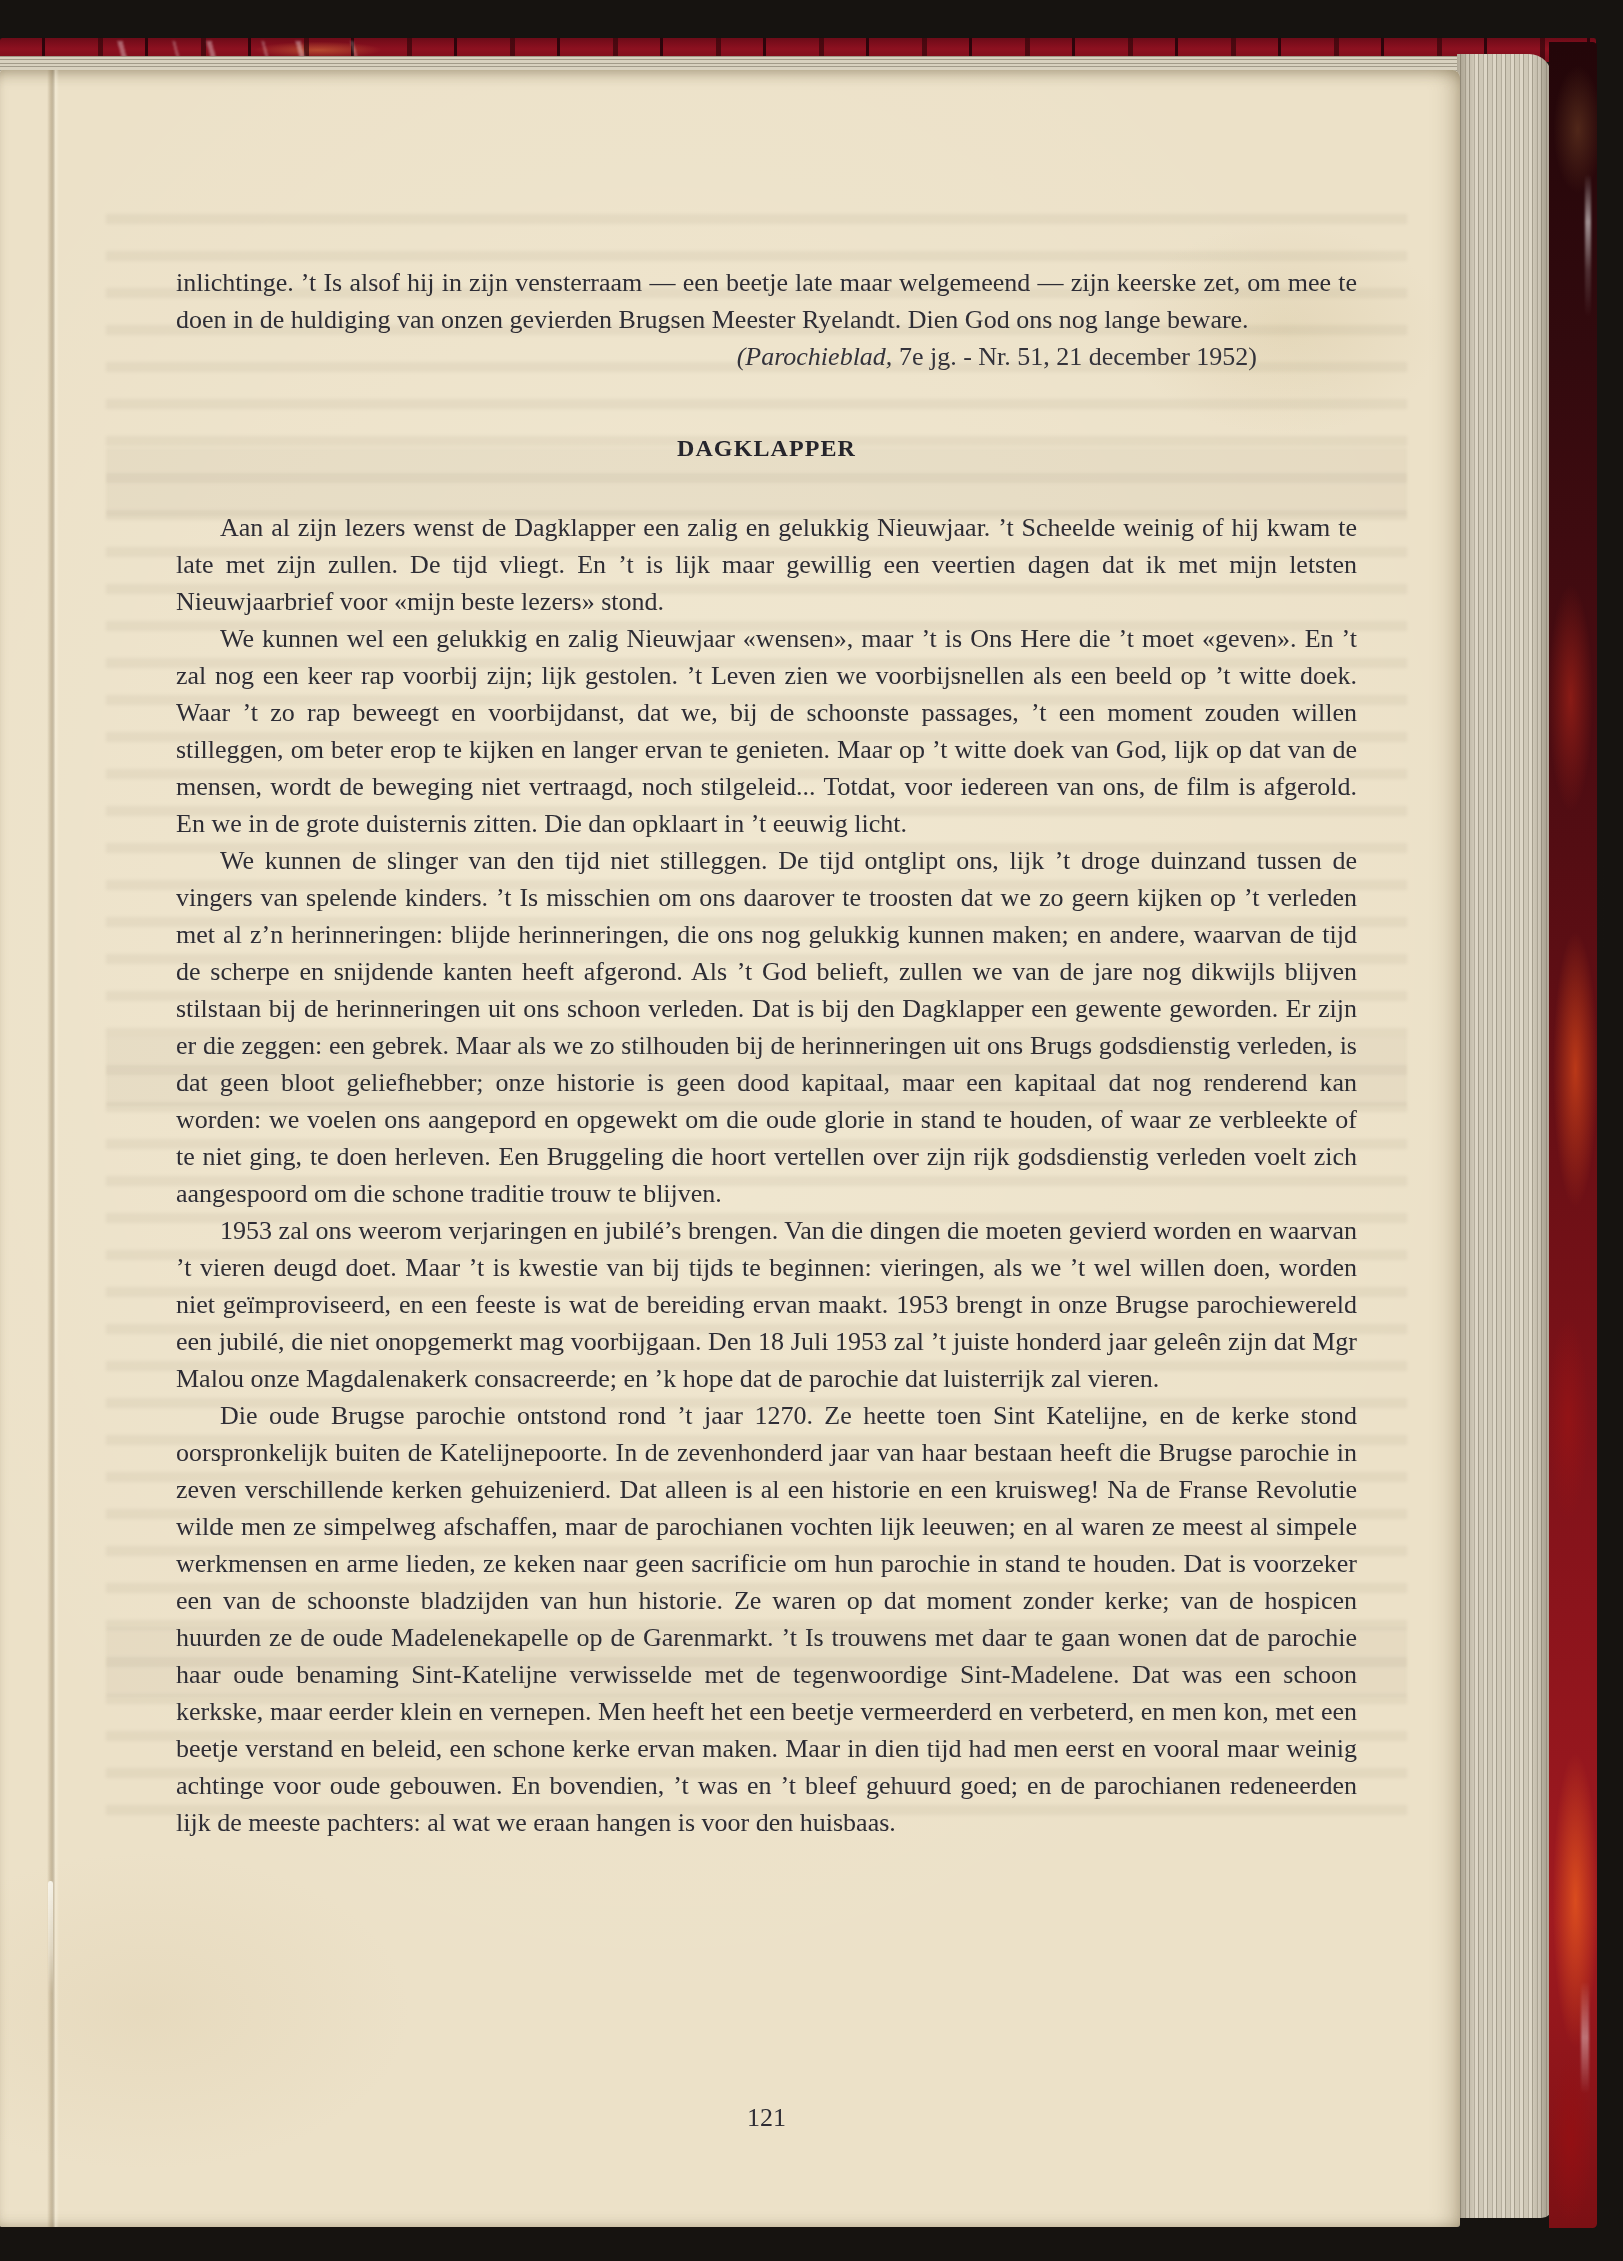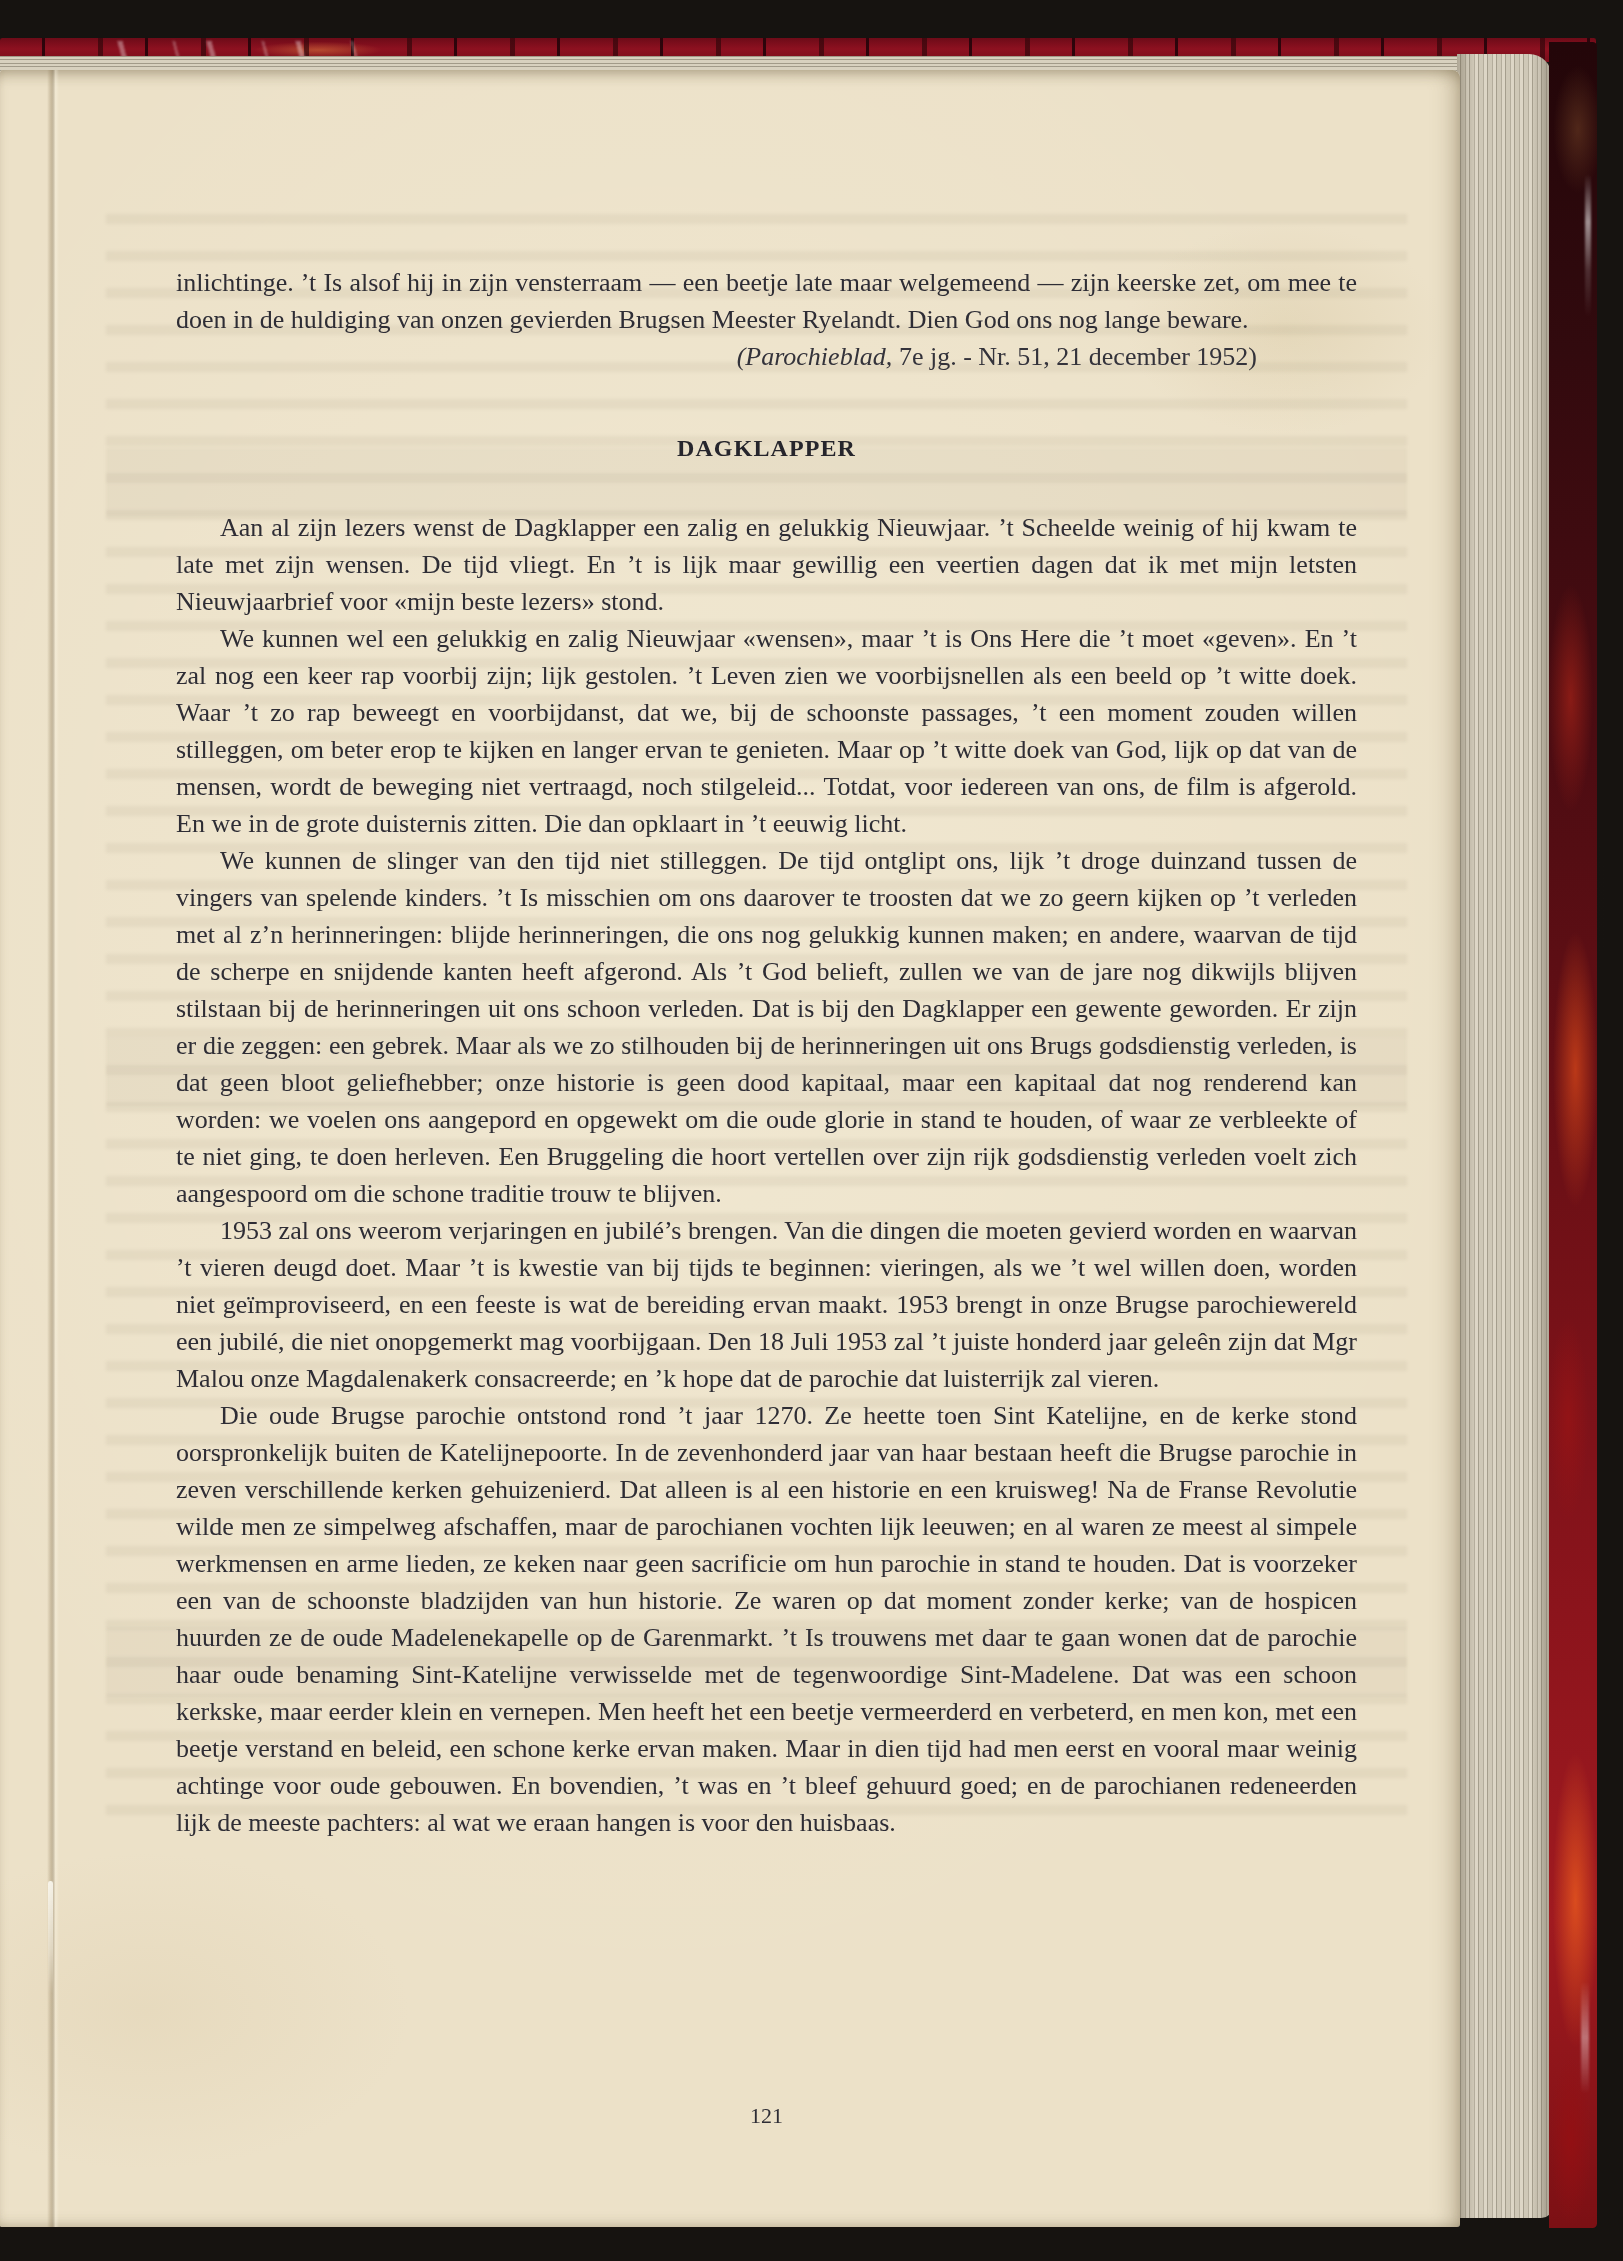--- a/index.html
+++ b/index.html
@@ -182,21 +182,21 @@
     letter-spacing: 1.1px;
     color: #26252c;
     line-height: 39px;
   }
   .body-paragraph { text-indent: 44px; }
   .page-number {
     position: absolute;
     left: 176px; top: 2033px;
     width: 1181px;
     text-align: center;
-    font-size: 22px;
+    font-size: 26px;
     color: #2e2d35;
   }
 </style>
 </head>
 <body>
 
 <div class="scene">
 
   <div class="cover-top"></div>
   <div class="cover-top-glare"></div>
@@ -213,21 +213,21 @@
     <div class="binding-thread"></div>
     <div class="bleed-through"></div>
 
     <div class="content">
       <p class="continuation">inlichtinge. ’t Is alsof hij in zijn vensterraam — een beetje late maar welgemeend — zijn keerske zet, om mee te doen in de huldiging van onzen gevierden Brugsen Meester Ryelandt. Dien God ons nog lange beware.</p>
 
       <p class="citation"><span class="journal">(Parochieblad,</span><span> 7e jg. - Nr. 51, 21 december 1952)</span></p>
 
       <div class="section-heading">DAGKLAPPER</div>
 
-      <p class="body-paragraph">Aan al zijn lezers wenst de Dagklapper een zalig en gelukkig Nieuwjaar. ’t Scheelde weinig of hij kwam te late met zijn wensen. De tijd vliegt. En ’t is lijk maar gewillig een veertien dagen dat ik met mijn letsten Nieuwjaarbrief voor «mijn beste lezers» stond.</p>
+      <p class="body-paragraph">Aan al zijn lezers wenst de Dagklapper een zalig en gelukkig Nieuwjaar. ’t Scheelde weinig of hij kwam te late met zijn zullen. De tijd vliegt. En ’t is lijk maar gewillig een veertien dagen dat ik met mijn letsten Nieuwjaarbrief voor «mijn beste lezers» stond.</p>
       <p class="body-paragraph">We kunnen wel een gelukkig en zalig Nieuwjaar «wensen», maar ’t is Ons Here die ’t moet «geven». En ’t zal nog een keer rap voorbij zijn; lijk gestolen. ’t Leven zien we voorbijsnellen als een beeld op ’t witte doek. Waar ’t zo rap beweegt en voorbijdanst, dat we, bij de schoonste passages, ’t een moment zouden willen stilleggen, om beter erop te kijken en langer ervan te genieten. Maar op ’t witte doek van God, lijk op dat van de mensen, wordt de beweging niet vertraagd, noch stilgeleid... Totdat, voor iedereen van ons, de film is afgerold. En we in de grote duisternis zitten. Die dan opklaart in ’t eeuwig licht.</p>
       <p class="body-paragraph">We kunnen de slinger van den tijd niet stilleggen. De tijd ontglipt ons, lijk ’t droge duinzand tussen de vingers van spelende kinders. ’t Is misschien om ons daarover te troosten dat we zo geern kijken op ’t verleden met al z’n herinneringen: blijde herinneringen, die ons nog gelukkig kunnen maken; en andere, waarvan de tijd de scherpe en snijdende kanten heeft afgerond. Als ’t God belieft, zullen we van de jare nog dikwijls blijven stilstaan bij de herinneringen uit ons schoon verleden. Dat is bij den Dagklapper een gewente geworden. Er zijn er die zeggen: een gebrek. Maar als we zo stilhouden bij de herinneringen uit ons Brugs godsdienstig verleden, is dat geen bloot geliefhebber; onze historie is geen dood kapitaal, maar een kapitaal dat nog renderend kan worden: we voelen ons aangepord en opgewekt om die oude glorie in stand te houden, of waar ze verbleekte of te niet ging, te doen herleven. Een Bruggeling die hoort vertellen over zijn rijk godsdienstig verleden voelt zich aangespoord om die schone traditie trouw te blijven.</p>
       <p class="body-paragraph">1953 zal ons weerom verjaringen en jubilé’s brengen. Van die dingen die moeten gevierd worden en waarvan ’t vieren deugd doet. Maar ’t is kwestie van bij tijds te beginnen: vieringen, als we ’t wel willen doen, worden niet geïmproviseerd, en een feeste is wat de bereiding ervan maakt. 1953 brengt in onze Brugse parochiewereld een jubilé, die niet onopgemerkt mag voorbijgaan. Den 18 Juli 1953 zal ’t juiste honderd jaar geleên zijn dat Mgr Malou onze Magdalenakerk consacreerde; en ’k hope dat de parochie dat luisterrijk zal vieren.</p>
       <p class="body-paragraph">Die oude Brugse parochie ontstond rond ’t jaar 1270. Ze heette toen Sint Katelijne, en de kerke stond oorspronkelijk buiten de Katelijnepoorte. In de zevenhonderd jaar van haar bestaan heeft die Brugse parochie in zeven verschillende kerken gehuizenierd. Dat alleen is al een historie en een kruisweg! Na de Franse Revolutie wilde men ze simpelweg afschaffen, maar de parochianen vochten lijk leeuwen; en al waren ze meest al simpele werkmensen en arme lieden, ze keken naar geen sacrificie om hun parochie in stand te houden. Dat is voorzeker een van de schoonste bladzijden van hun historie. Ze waren op dat moment zonder kerke; van de hospicen huurden ze de oude Madelenekapelle op de Garenmarkt. ’t Is trouwens met daar te gaan wonen dat de parochie haar oude benaming Sint-Katelijne verwisselde met de tegenwoordige Sint-Madelene. Dat was een schoon kerkske, maar eerder klein en vernepen. Men heeft het een beetje vermeerderd en verbeterd, en men kon, met een beetje verstand en beleid, een schone kerke ervan maken. Maar in dien tijd had men eerst en vooral maar weinig achtinge voor oude gebouwen. En bovendien, ’t was en ’t bleef gehuurd goed; en de parochianen redeneerden lijk de meeste pachters: al wat we eraan hangen is voor den huisbaas.</p>
     </div>
 
     <div class="page-number">121</div>
   </div>
 
 </div>

